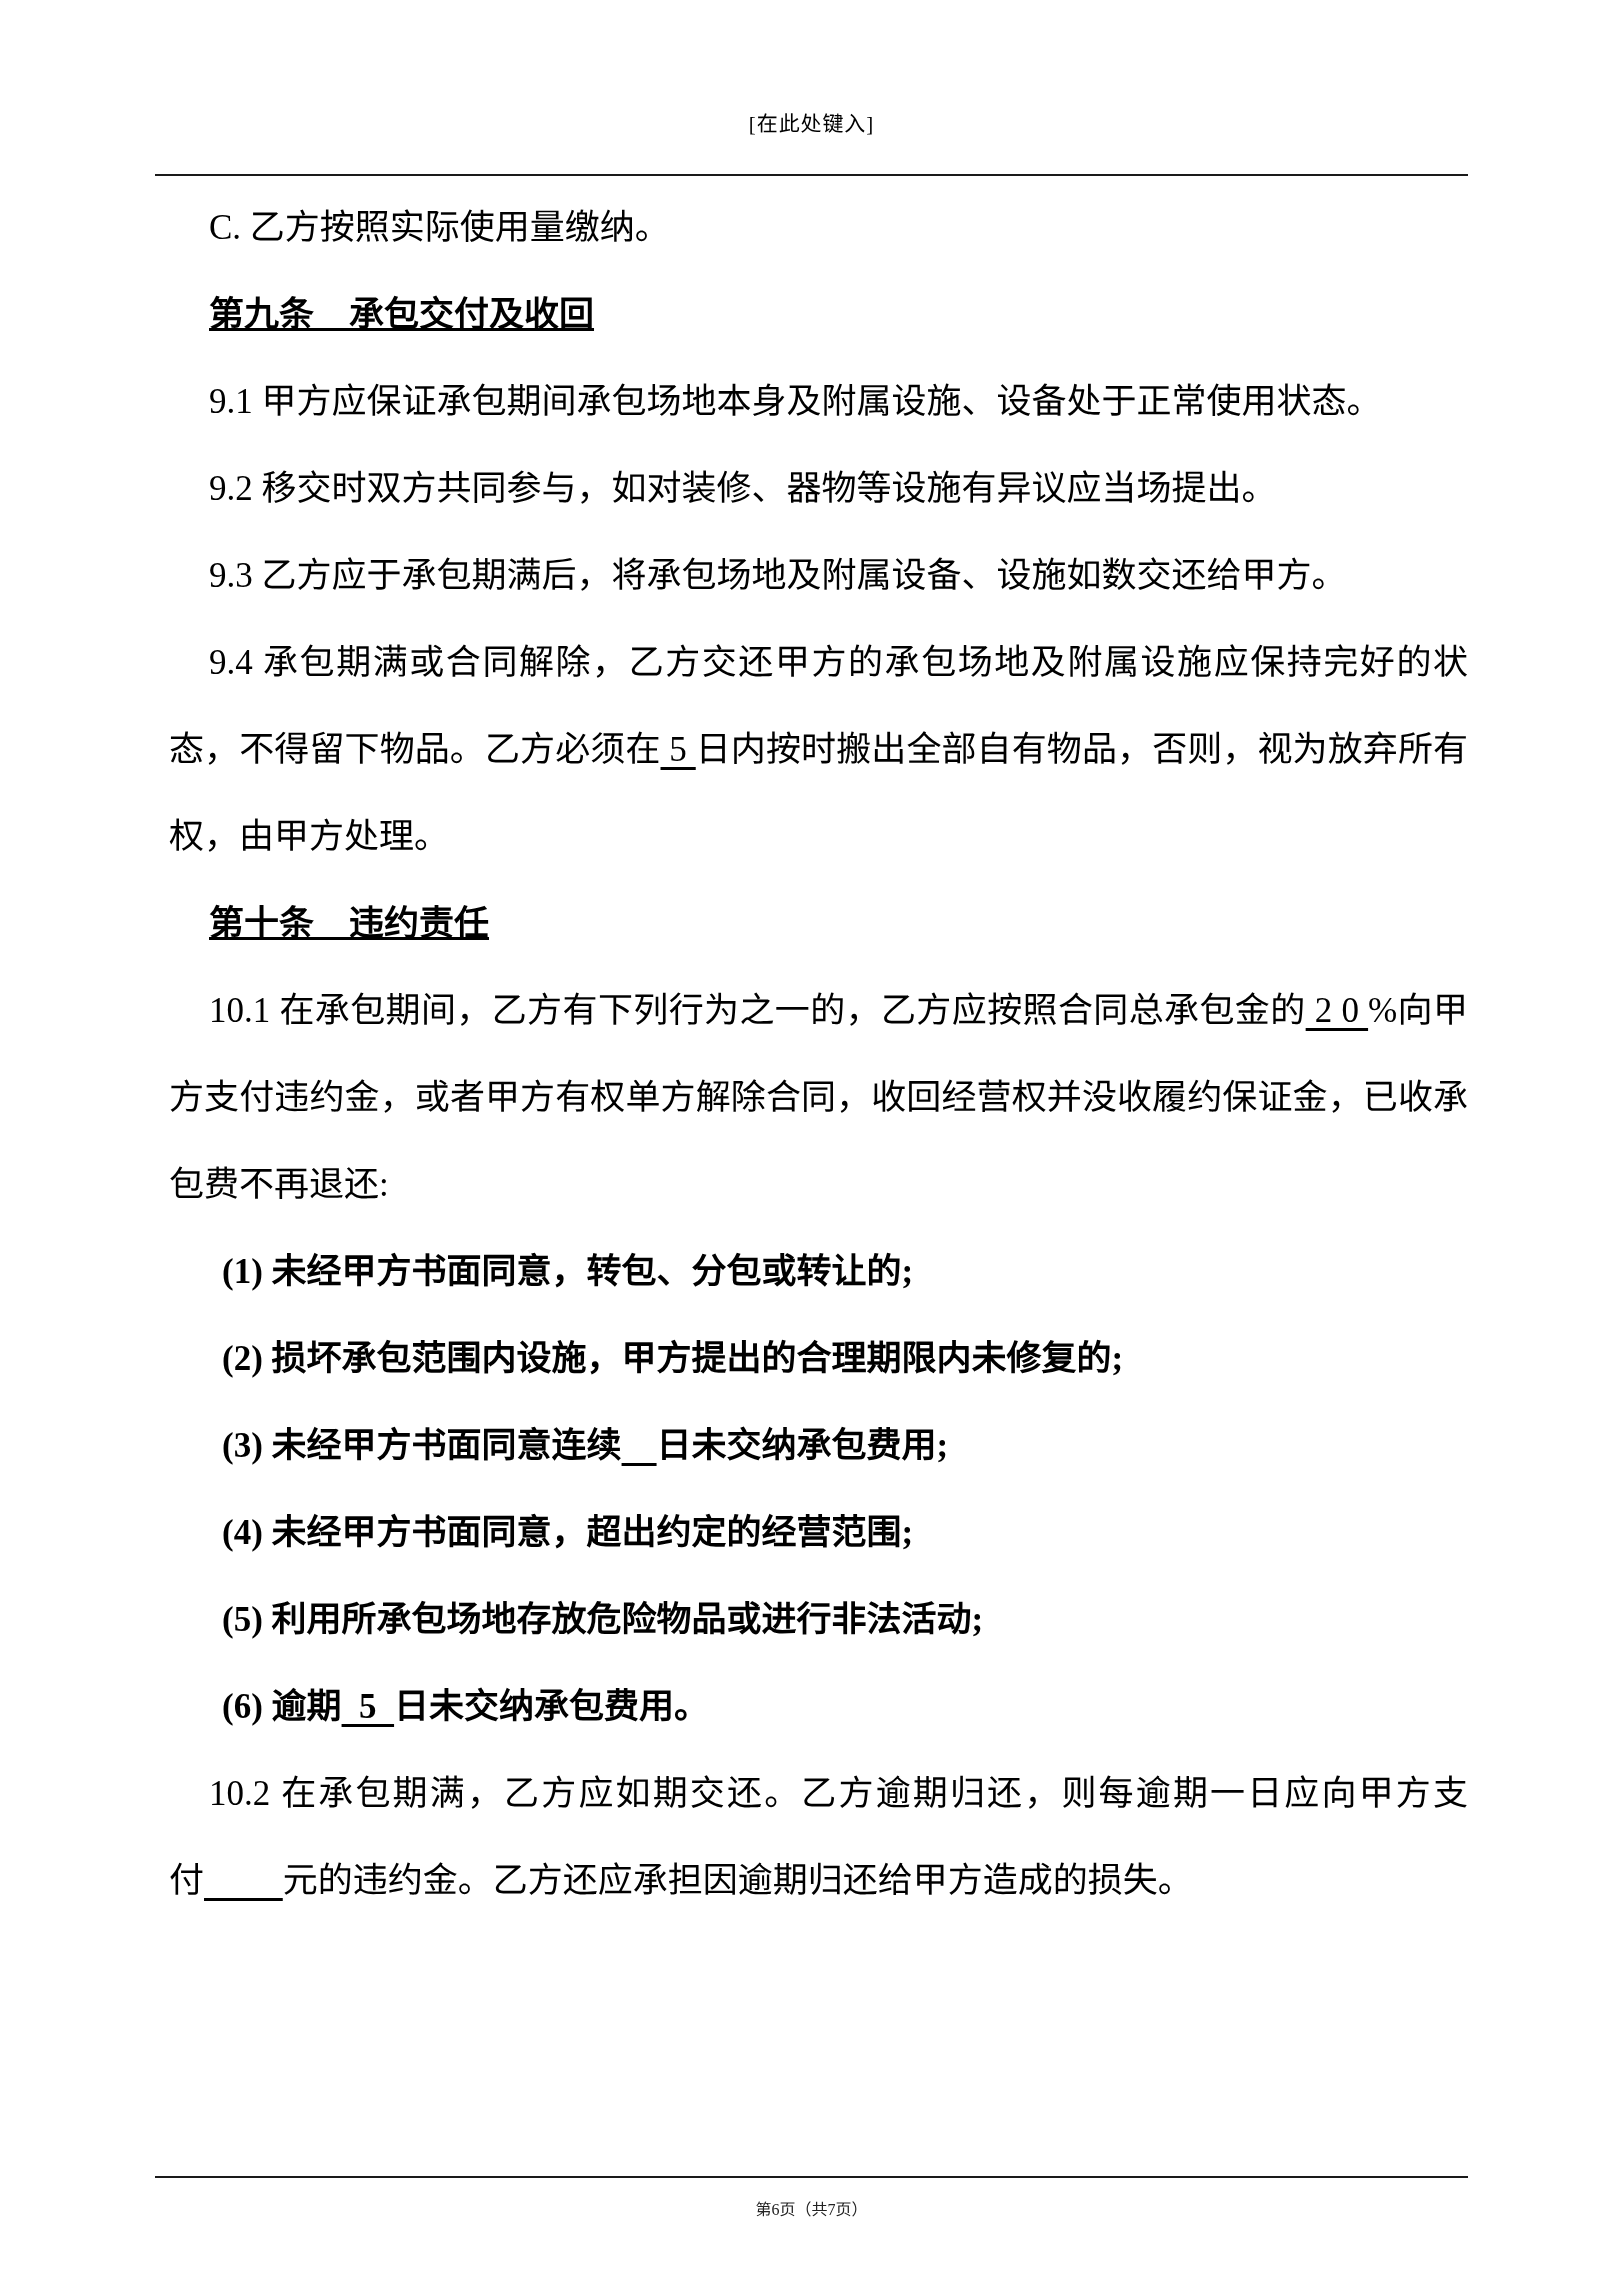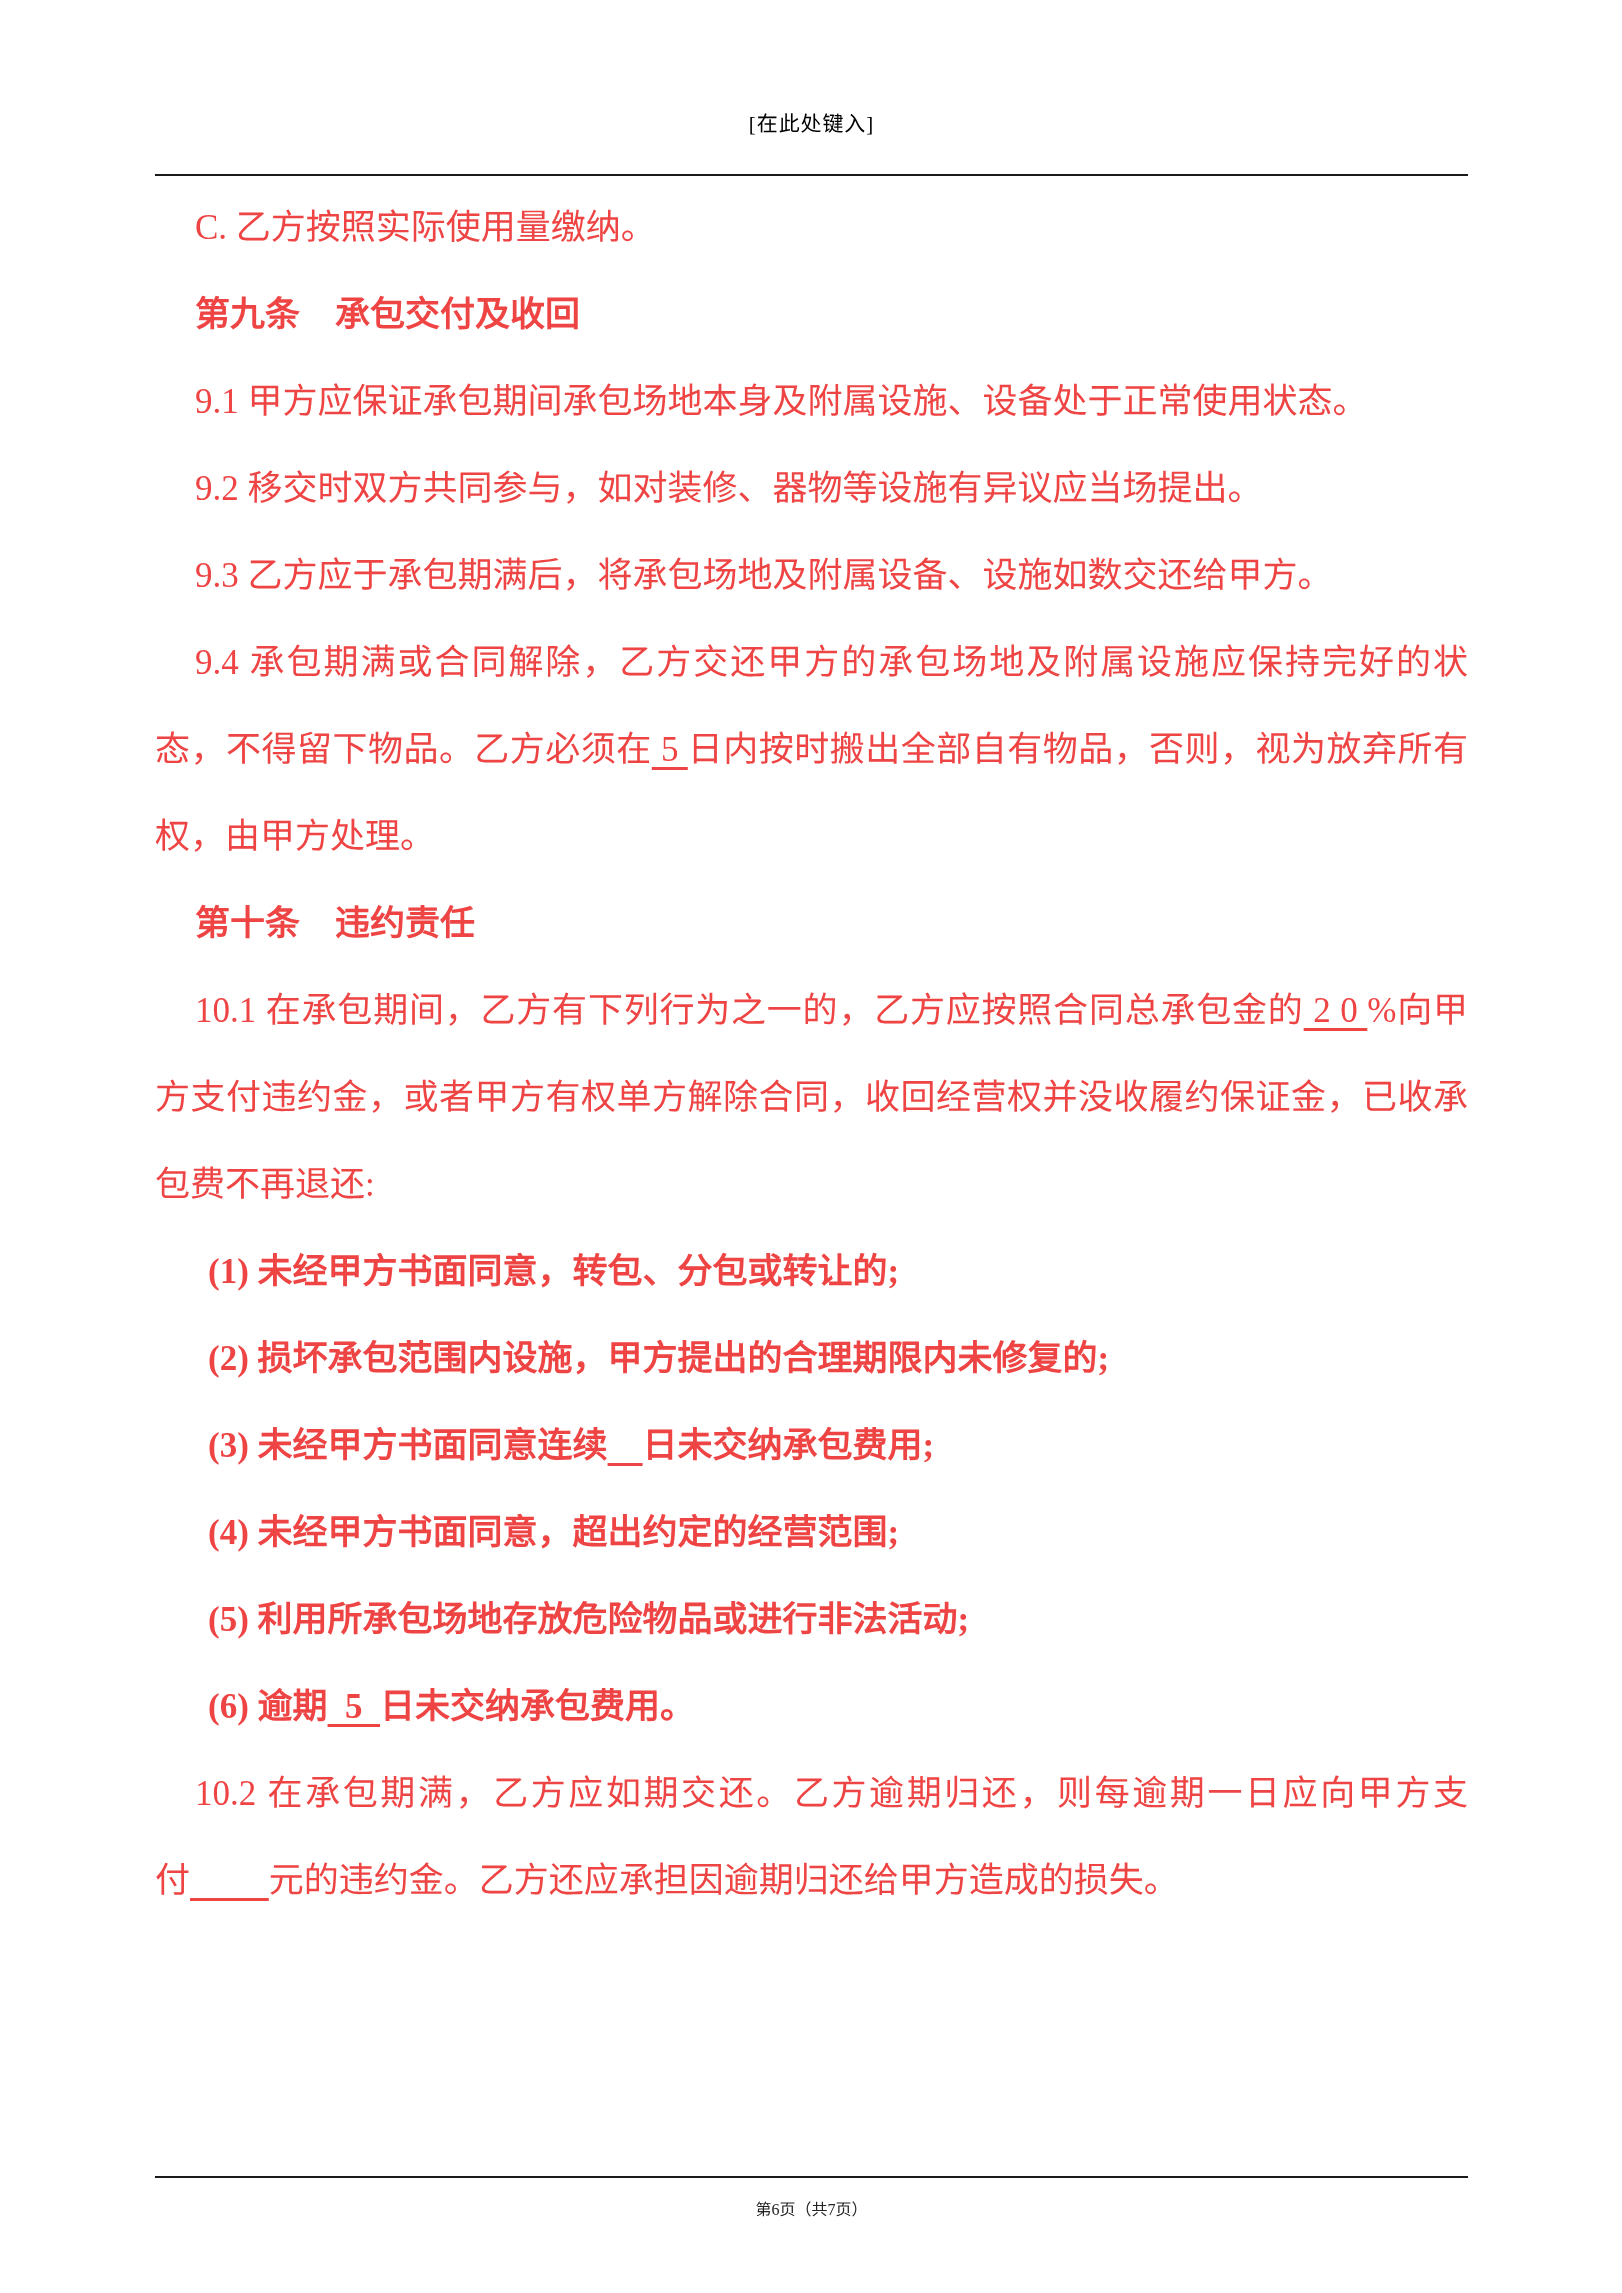--- a/index.html
+++ b/index.html
@@ -39,30 +39,30 @@
     left: 0;
     right: 0;
     bottom: 0;
     height: 0;
     border-bottom: 2.7px solid #1a1a1a;
   }
   
   .doc-body {
     position: absolute;
     top: 184px;
-    left: 155px;
+    left: 169px;
     right: 155px;
     font-size: 35px;
     line-height: 87px;
     text-align: justify;
-    color: #ef4444;
+    color: #000000;
   }
   .doc-body p { text-indent: 40px; }
   .doc-body p.list-item { text-indent: 53px; font-weight: bold; }
-  .doc-body p.heading { font-weight: bold; }
+  .doc-body p.heading { font-weight: bold; text-decoration: underline; }
   .blank {
     text-decoration: underline;
     text-underline-offset: 5.5px;
     white-space: pre;
   }
   
   .doc-footer {
     position: absolute;
     left: 155px;
     right: 155px;

